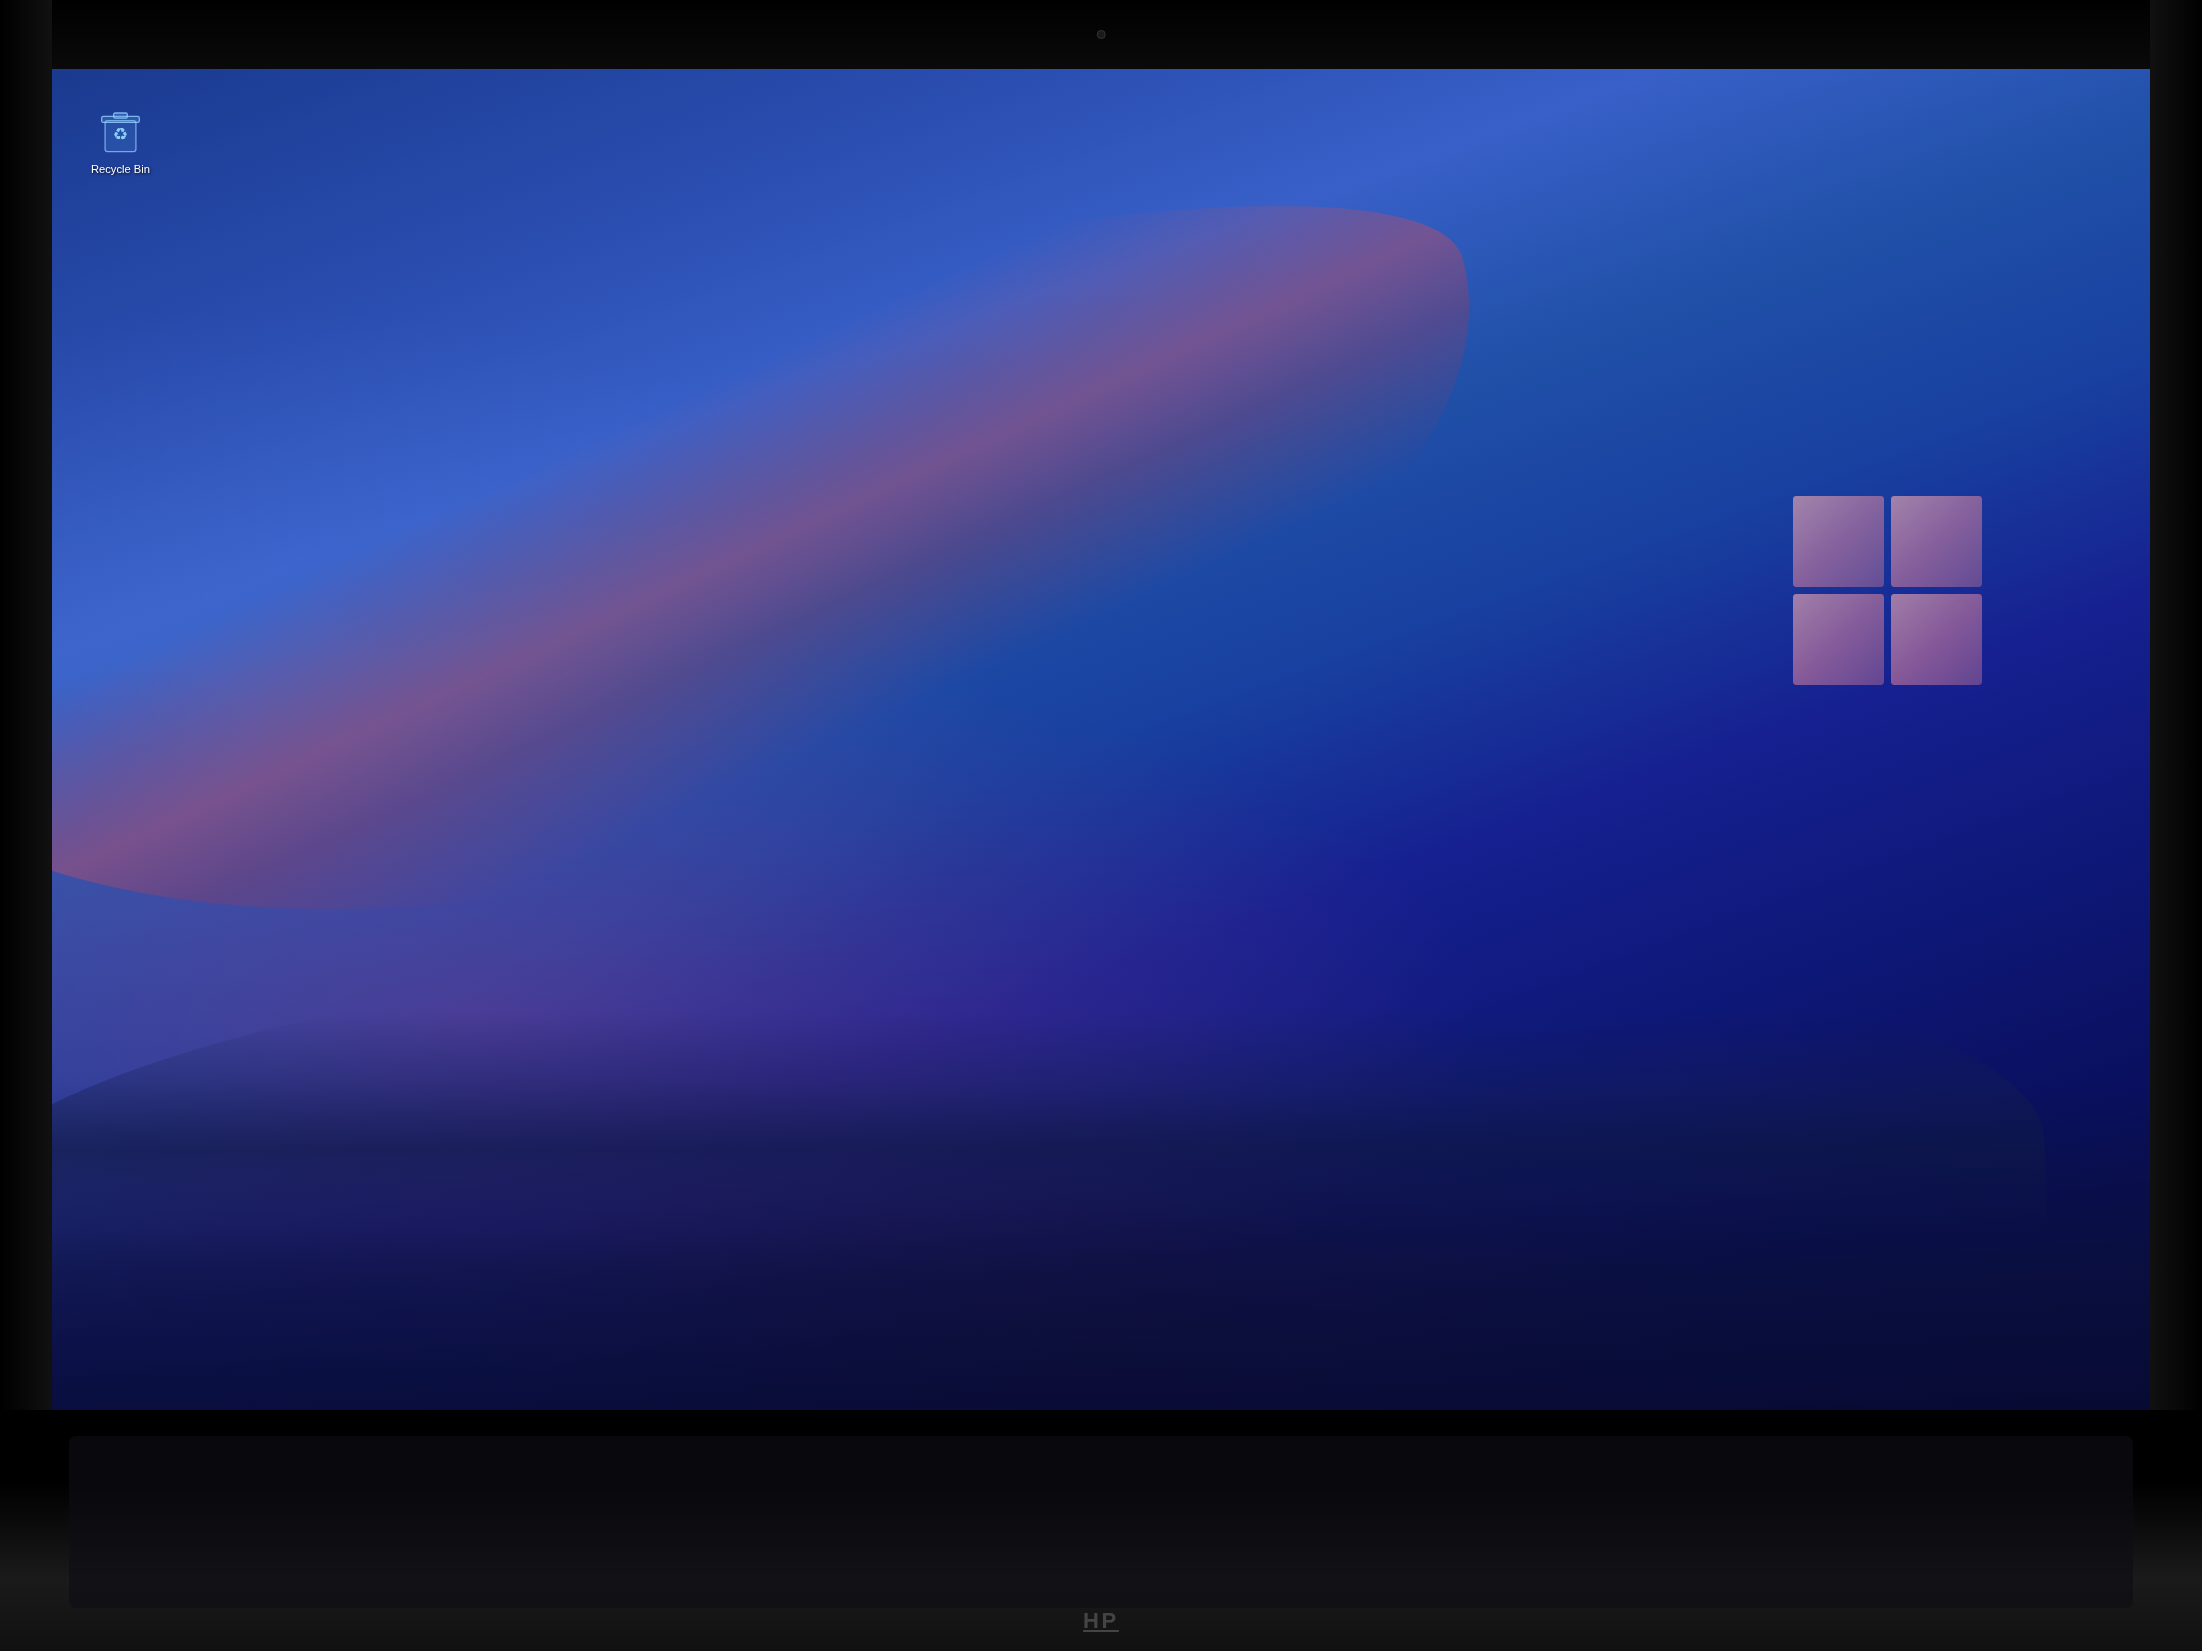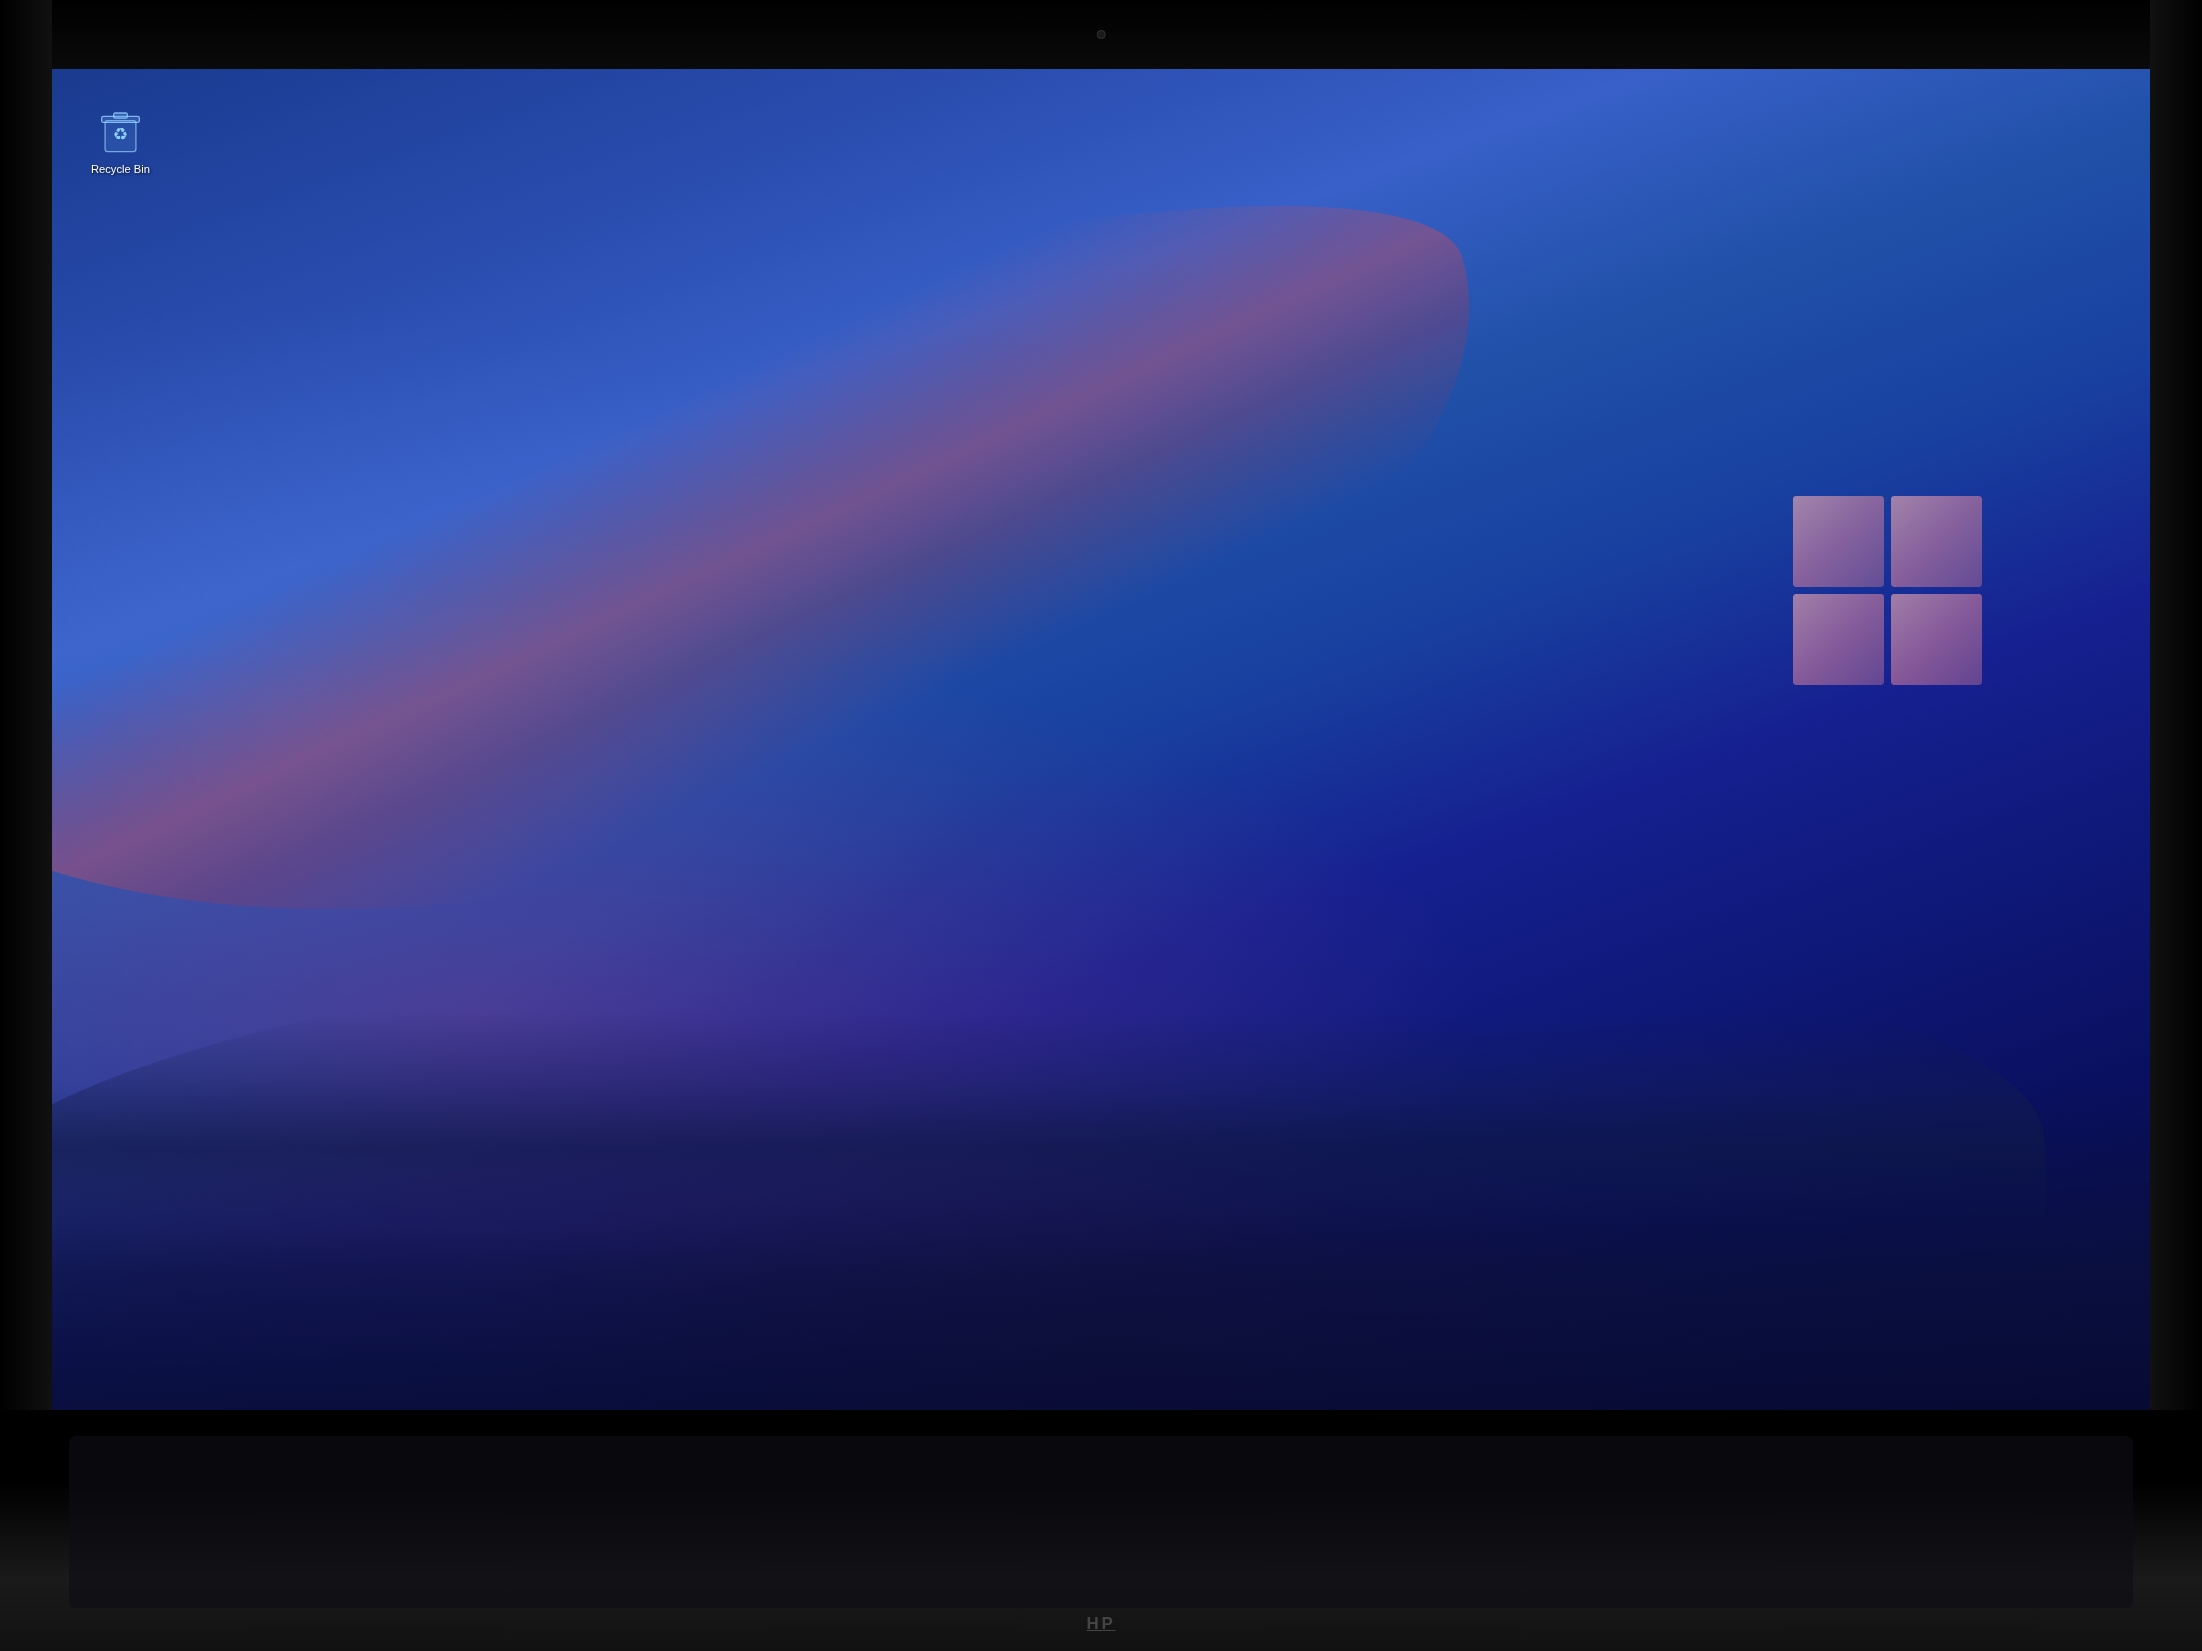--- a/index.html
+++ b/index.html
@@ -338,21 +338,21 @@
       border-radius: 6.9px;
       opacity: 0.7;
     }
 
     #hp-logo-bottom {
       position: absolute;
       bottom: 17px;
       left: 50%;
       transform: translateX(-50%);
       color: #444;
-      font-size: 17px;
+      font-size: 22px;
       font-weight: bold;
       letter-spacing: 2.6px;
       text-decoration: underline;
     }
 
     
     #left-frame {
       position: absolute;
       top: 0;
       left: 0;

